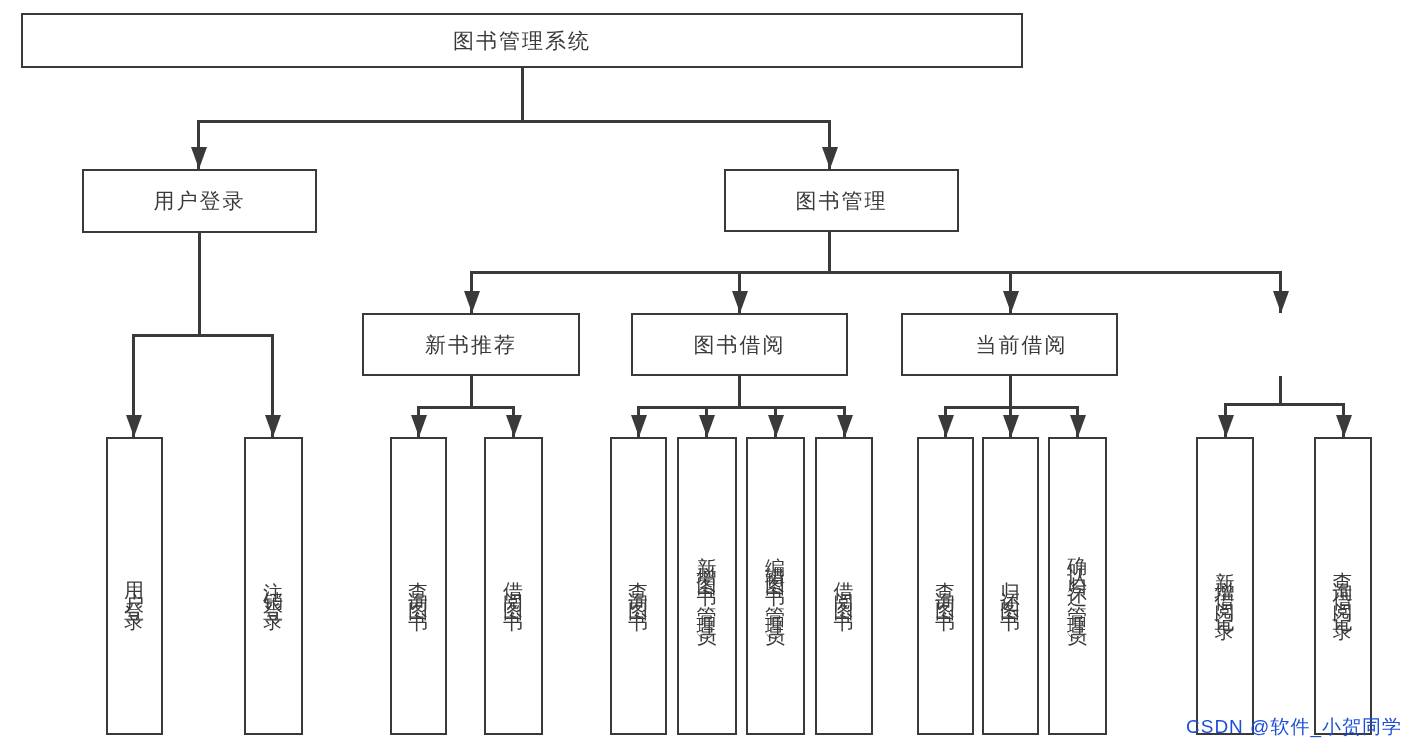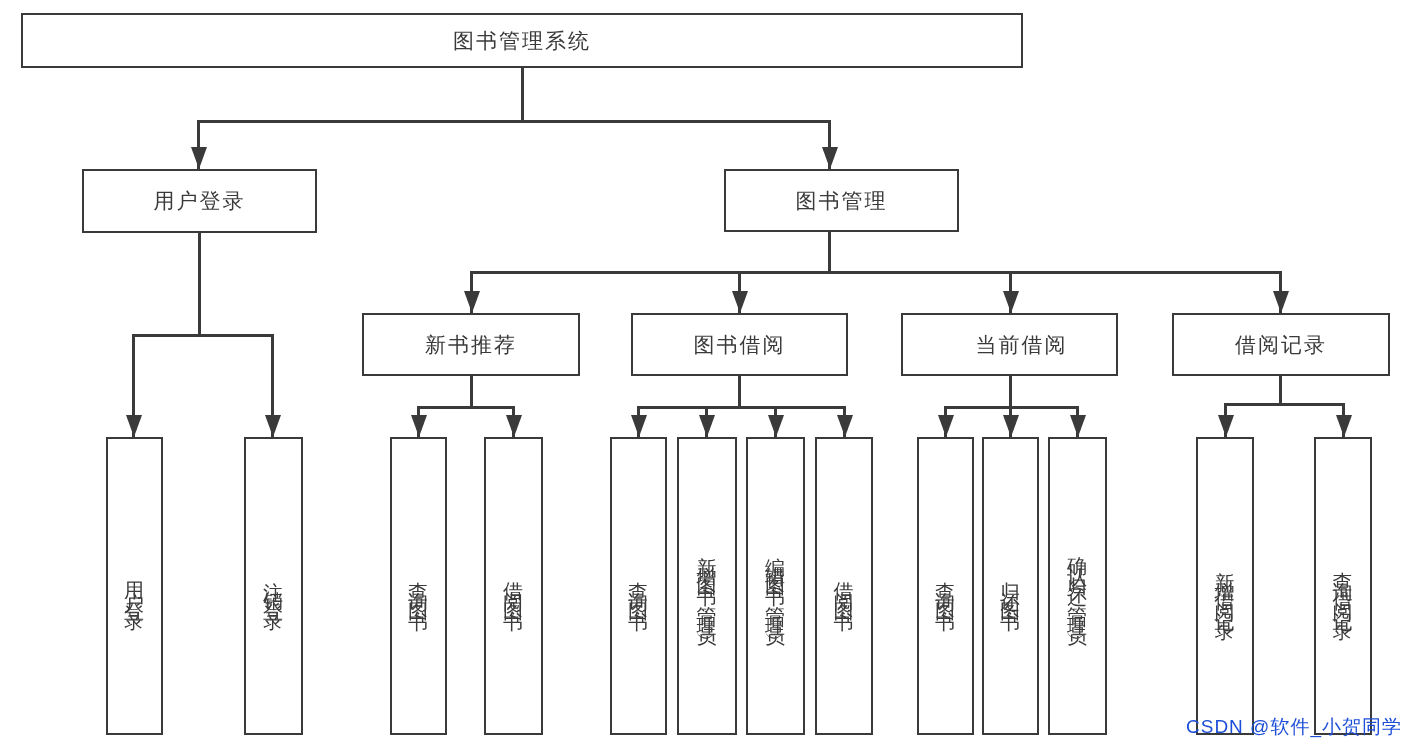--- a/index.html
+++ b/index.html
@@ -47,23 +47,20 @@
   </div>
 
   <div class="node" style="left:631px;top:313px;width:217px;height:63px;">
     <span>图书借阅</span>
   </div>
   <div class="node" style="left:362px;top:313px;width:218px;height:63px;">
     <span>新书推荐</span>
   </div>
   <div class="node" style="left:901px;top:313px;width:217px;height:63px;padding-left:24px;">
     <span>当前借阅</span>
-  </div>
-  <div class="node" style="left:1172px;top:313px;width:218px;height:63px;">
-    <span>借阅记录</span>
   </div>
 
   <div class="leaf" style="left:106px;top:437px;width:57px;height:298px;">
     <span>用户登录</span>
   </div>
   <div class="leaf" style="left:244px;top:437px;width:59px;height:298px;">
     <span>注销登录</span>
   </div>
 
   <div class="leaf" style="left:390px;top:437px;width:57px;height:298px;">

